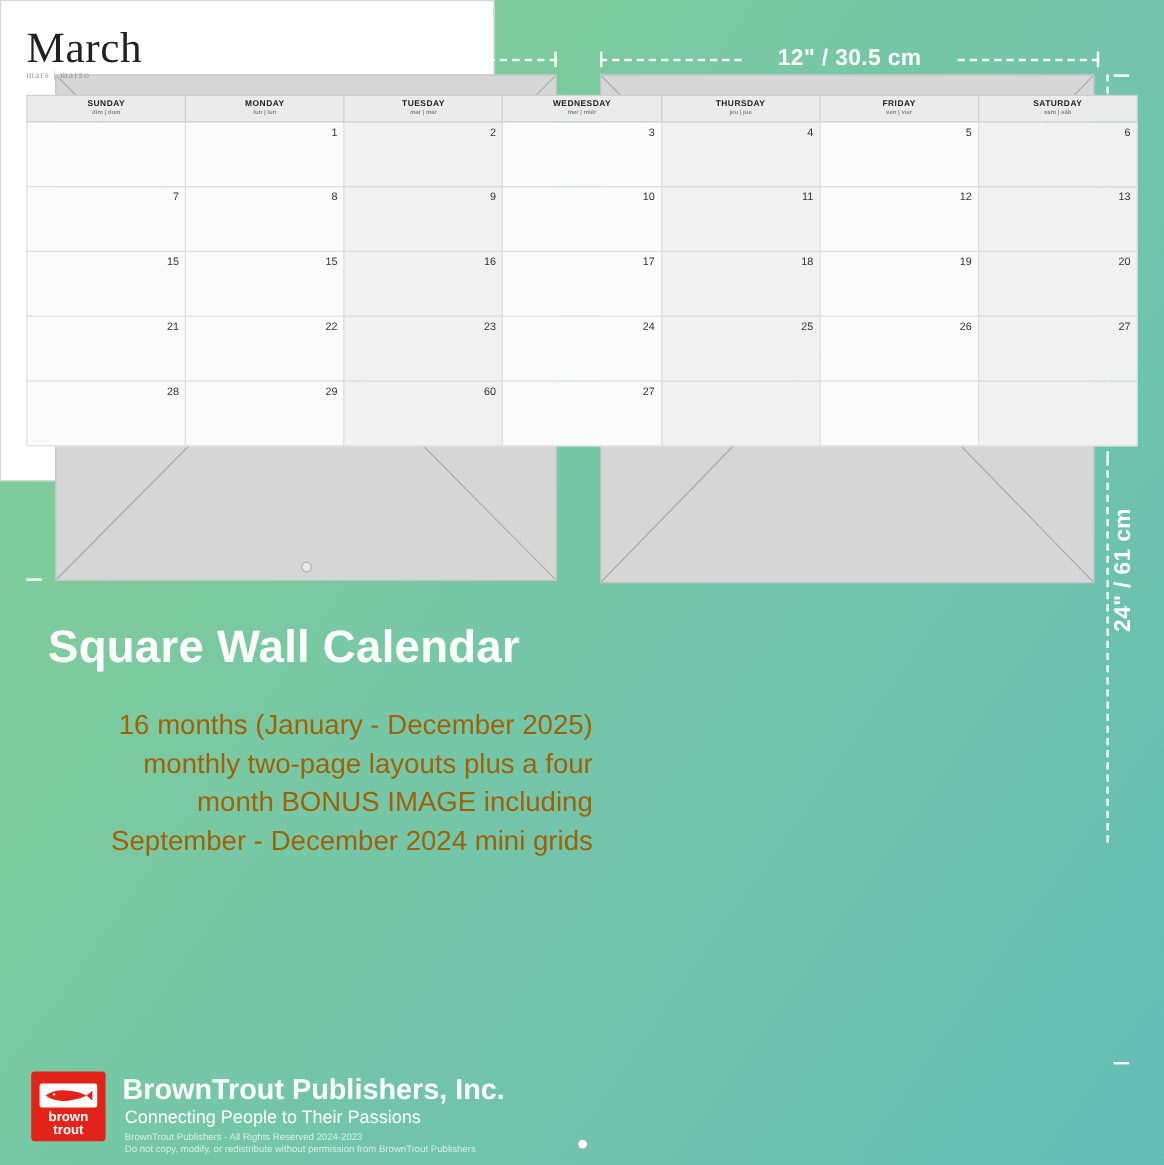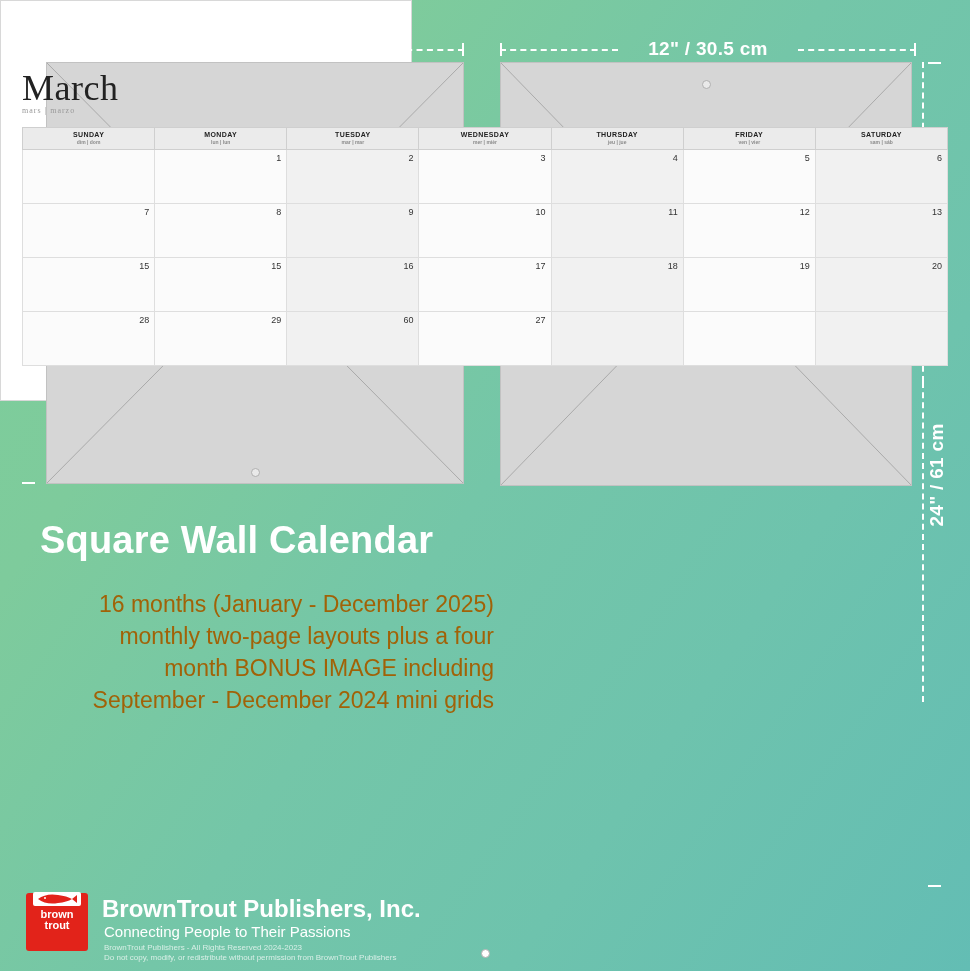--- a/index.html
+++ b/index.html
@@ -86,21 +86,20 @@
   }
 
   
   .cal-wrap { position: absolute; left: 0; top: 0; right: 0; bottom: 0; padding: 22px 22px 0 22px; }
   .cal-month {
     font-family: "Liberation Serif", serif;
     font-size: 36px;
     color: #222;
     letter-spacing: 0.5px;
     line-height: 1;
-    margin-top: 48px;
   }
   .cal-sub {
     font-family: "Liberation Serif", serif;
     font-size: 8px;
     color: #999;
     margin-top: 0;
     letter-spacing: 1px;
   }
   table.cal {
     width: 100%;
@@ -161,21 +160,21 @@
   
   #footer { position: absolute; left: 26px; bottom: 16px; width: 700px; height: 62px; }
   #logo {
     position: absolute; left: 0; top: 0;
     width: 62px; height: 58px;
     background: #e2231a;
     border-radius: 3px;
     color: #ffffff;
     display: flex; flex-direction: column;
     align-items: center; justify-content: flex-end;
-    padding-bottom: 20px;
+    padding-bottom: 3px;
   }
   #logo .fishbox {
     width: 48px; height: 20px; background: #ffffff; border-radius: 2px;
     margin-bottom: 3px; display:flex; align-items:center; justify-content:center;
   }
   #logo .brand {
     font-size: 11px; font-weight: bold; line-height: 11px; text-align: center;
   }
   #pubname {
     position: absolute; left: 76px; top: 2px;
@@ -299,20 +298,29 @@
           <td class="shade">13</td>
         </tr>
         <tr>
           <td>15</td>
           <td>15</td>
           <td class="shade">16</td>
           <td>17</td>
           <td class="shade">18</td>
           <td>19</td>
           <td class="shade">20</td>
+        </tr>
+        <tr>
+          <td>21</td>
+          <td>22</td>
+          <td class="shade">23</td>
+          <td>24</td>
+          <td class="shade">25</td>
+          <td>26</td>
+          <td class="shade">27</td>
         </tr>
         <tr>
           <td>28</td>
           <td>29</td>
           <td class="shade">60</td>
           <td>27</td>
           <td class="shade"></td>
           <td></td>
           <td class="shade"></td>
         </tr>

